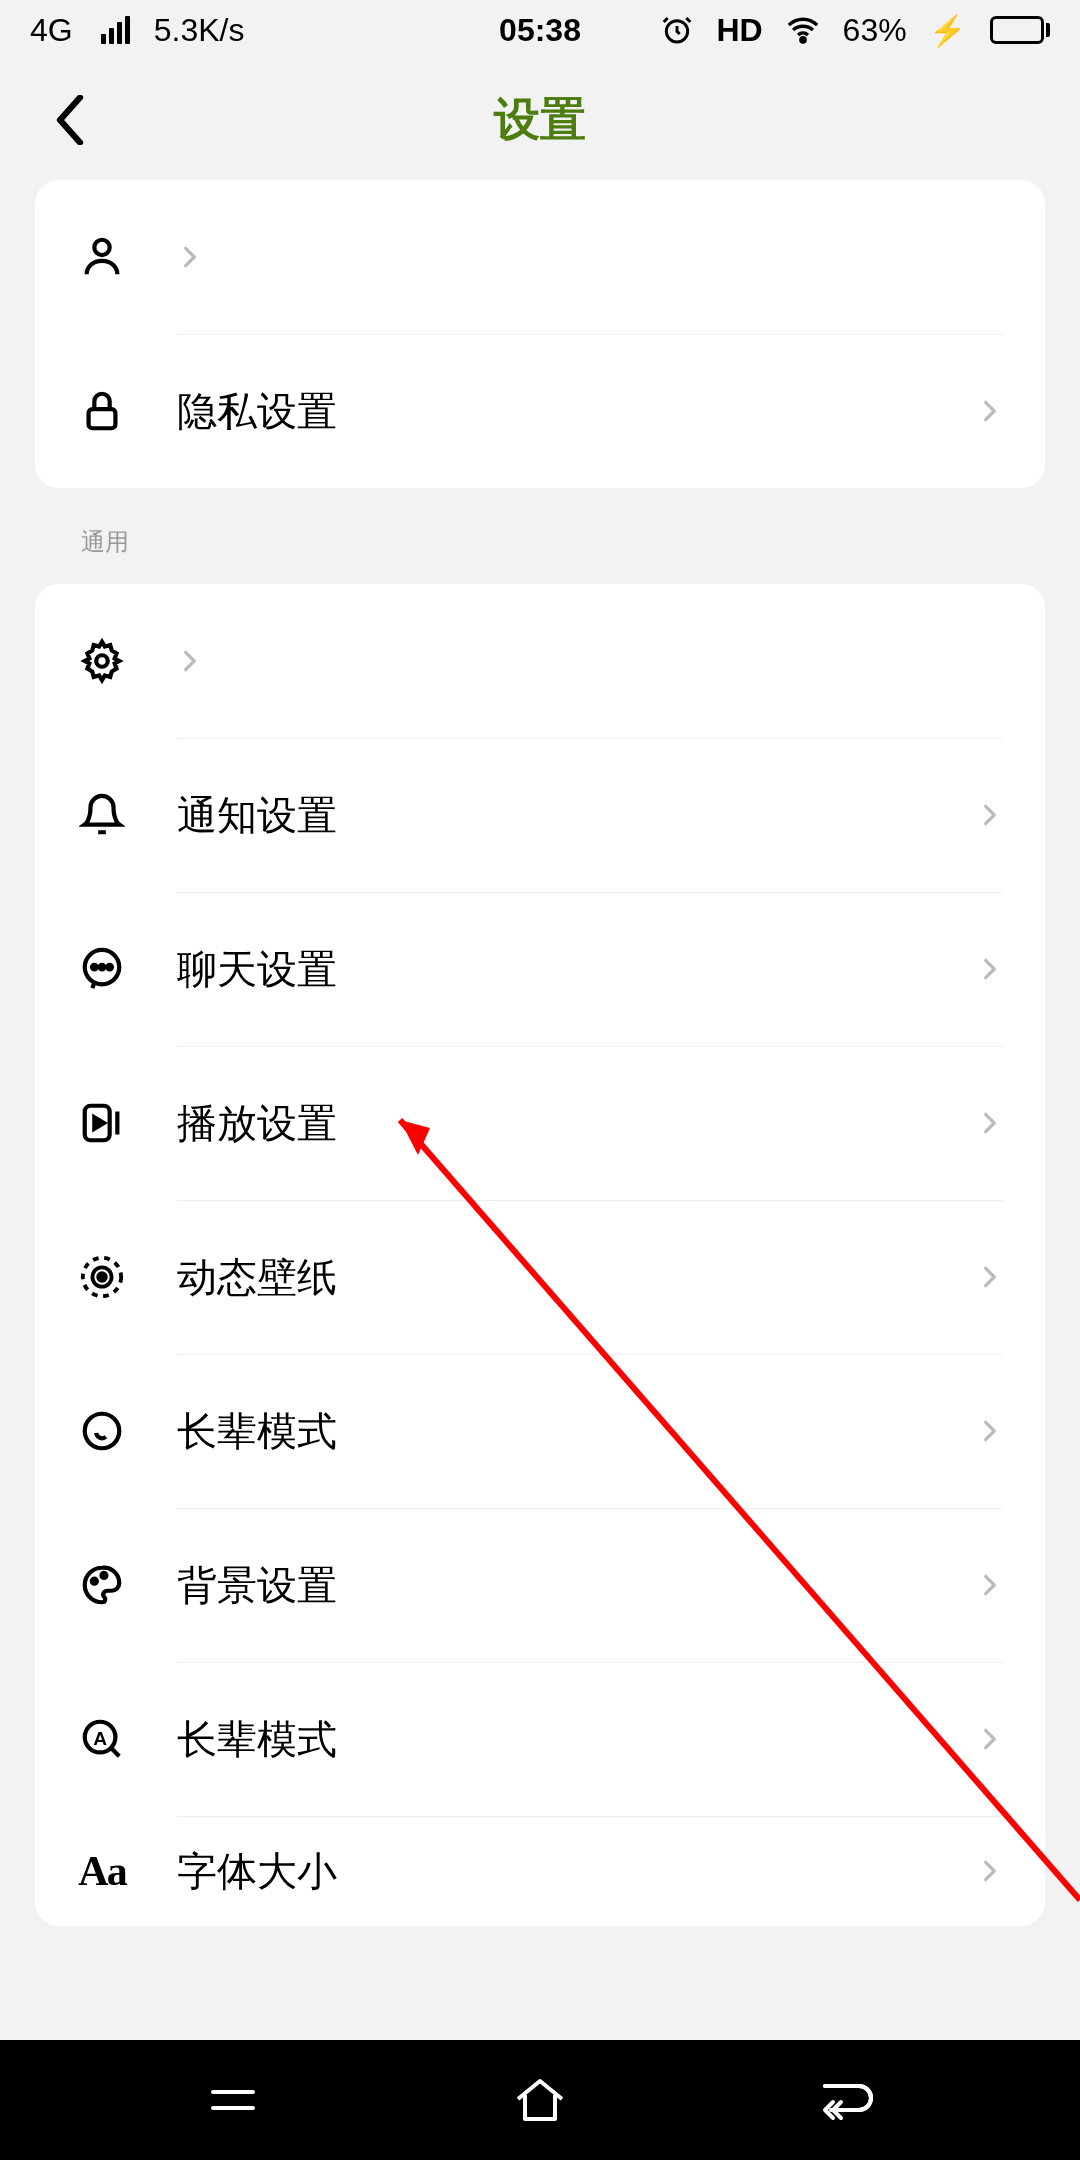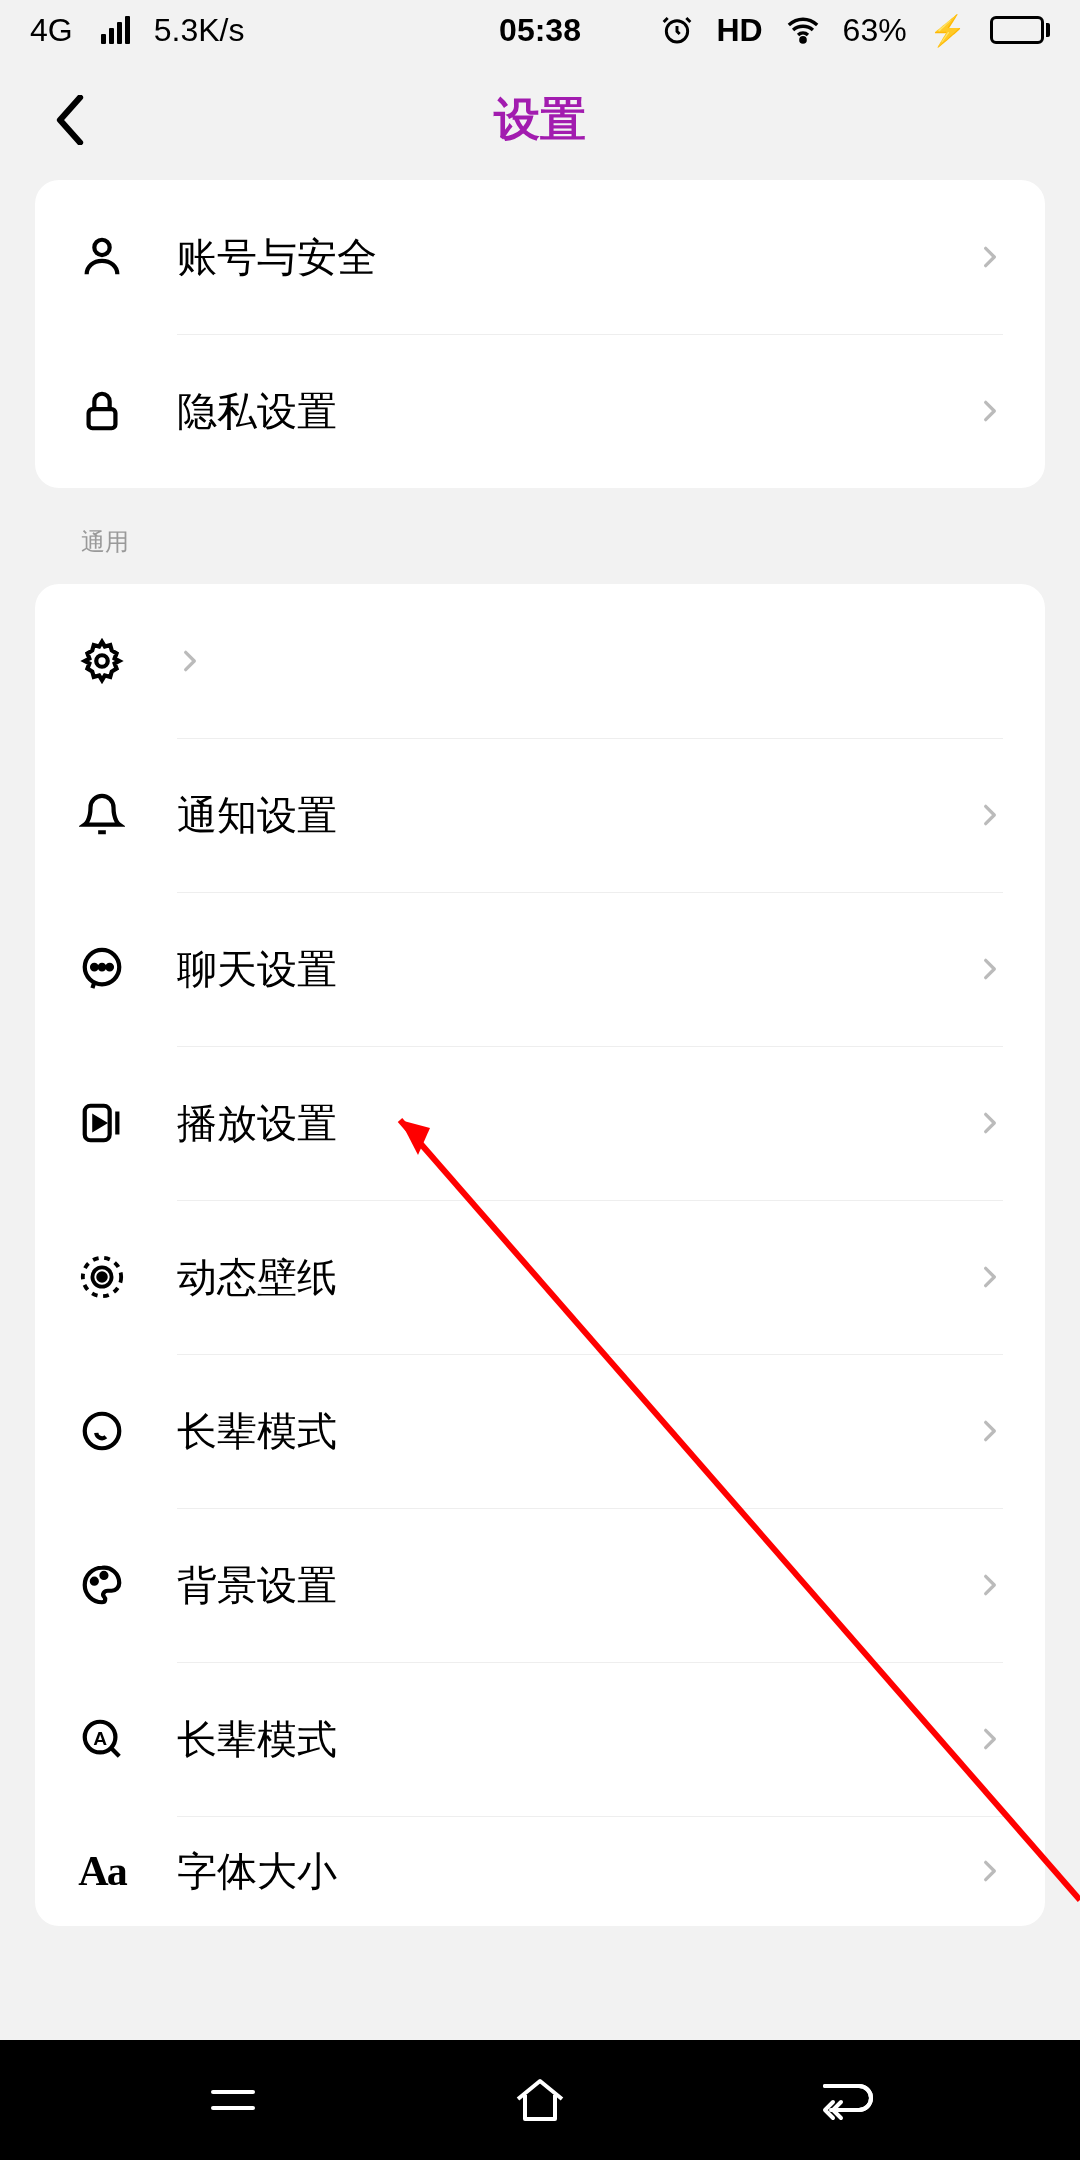--- a/index.html
+++ b/index.html
@@ -47,21 +47,21 @@
       display: flex; align-items: center; justify-content: center;
       margin-left: 30px;
     }
     .back-btn svg { width: 30px; height: 50px; }
     .header-title {
       position: absolute;
       left: 50%;
       transform: translateX(-50%);
       font-size: 46px;
       font-weight: 600;
-      color: #a21caf;
+      color: #4d7c0f;
     }
     .content { padding: 0 35px; }
     .section {
       background: #fff;
       border-radius: 24px;
       overflow: hidden;
     }
     .section-header {
       padding: 38px 0 26px 46px;
       font-size: 24px;
@@ -158,21 +158,20 @@
 <div class="content">
 
   <div class="section">
     <div class="list-row first">
       <span class="row-icon">
         <svg viewBox="0 0 24 24" fill="none" stroke="#000" stroke-width="2.2">
             <circle cx="12" cy="7" r="4"></circle>
             <path d="M4 21c0-4 3.5-7 8-7s8 3 8 7"></path>
           </svg>
       </span>
-      <span class="row-label">账号与安全</span>
       <svg class="chevron" viewBox="0 0 24 24">
           <path d="M8 4l8 8-8 8" stroke="#bbb" stroke-width="3" fill="none" stroke-linecap="round" stroke-linejoin="round"></path>
         </svg>
     </div>
     <div class="list-row">
       <span class="row-icon">
         <svg viewBox="0 0 24 24" fill="none" stroke="#000" stroke-width="2.2">
             <rect x="5" y="11" width="14" height="10" rx="2"></rect>
             <path d="M8 11V7a4 4 0 018 0v4"></path>
           </svg>

